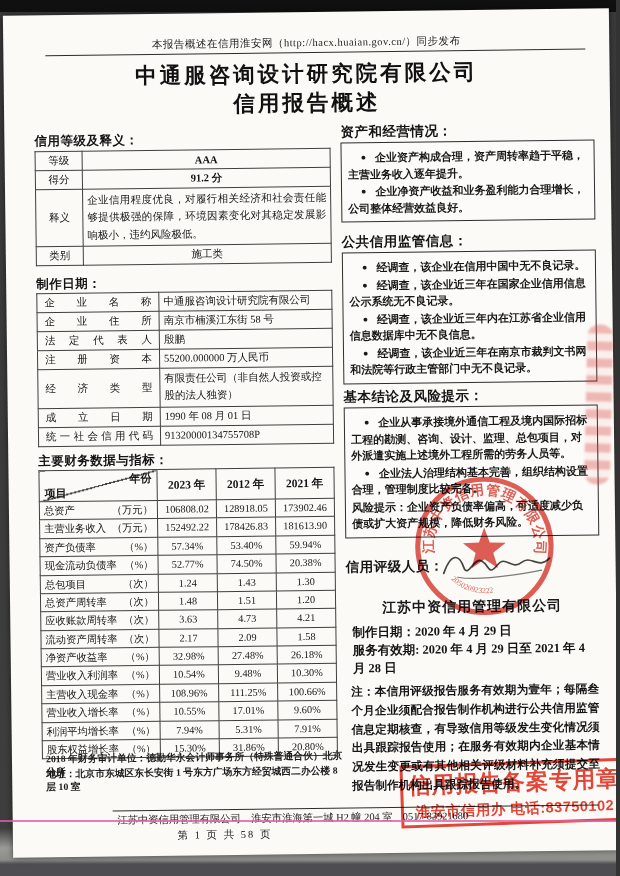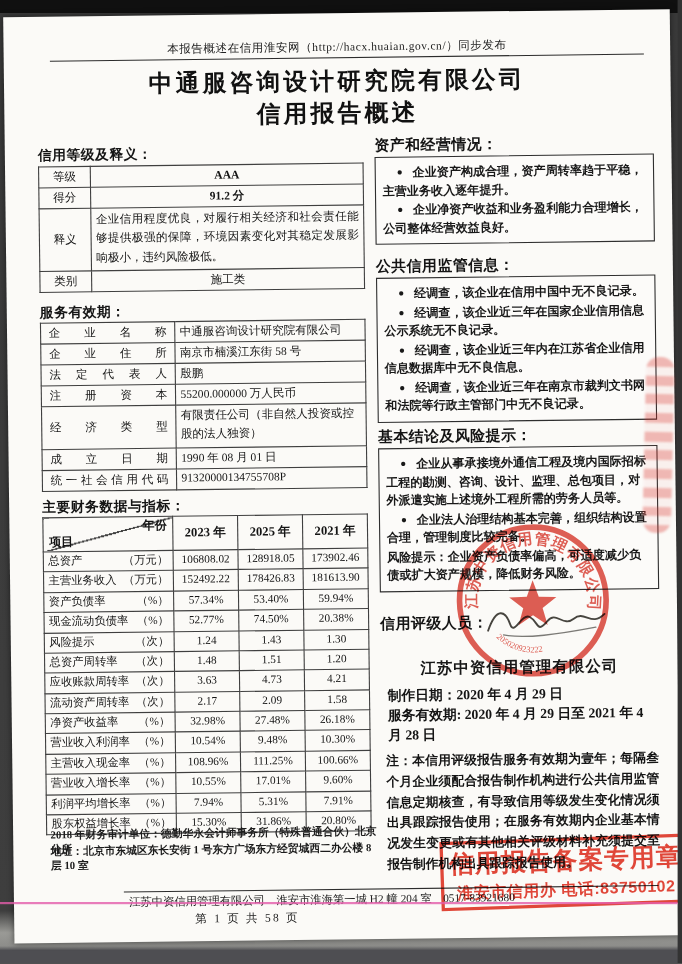--- a/index.html
+++ b/index.html
@@ -78,21 +78,21 @@
         <td class="c">释义</td>
         <td style="line-height:1.65;text-align:justify;">企业信用程度优良，对履行相关经济和社会责任能够提供极强的保障，环境因素变化对其稳定发展影响极小，违约风险极低。</td>
       </tr>
       <tr>
         <td class="c">类别</td>
         <td class="c">施工类</td>
       </tr>
     </tbody>
       </table>
 
-    <div class="abs sec-h lh" style="left:30px;top:261px;">服务有效期：</div>
+    <div class="abs sec-h lh" style="left:30px;top:261px;">制作日期：</div>
     <table class="t abs" style="left:30px;top:278px;width:296px;">
       <colgroup>
           <col style="width:122px;">
           <col>
         </colgroup>
       <tbody>
           <tr>
         <td class="jlab">企业名称</td>
         <td>中通服咨询设计研究院有限公司</td>
       </tr>
@@ -131,21 +131,21 @@
           <col style="width:59px;">
           <col style="width:59px;">
         </colgroup>
       <tbody>
           <tr>
         <td class="diag">
           <span class="dtr">年份</span>
           <span class="dbl">项目</span>
         </td>
         <td class="yr">2023 年</td>
-        <td class="yr">2025 年</td>
+        <td class="yr">2012 年</td>
         <td class="yr">2021 年</td>
       </tr>
       <tr>
             <td>
               <span class="icell">
                 <span>总资产</span>
                 <span>（万元）</span>
               </span>
             </td>
             <td class="c">106808.02</td>
@@ -181,21 +181,21 @@
                 <span>（%）</span>
               </span>
             </td>
             <td class="c">52.77%</td>
             <td class="c">74.50%</td>
             <td class="c">20.38%</td>
           </tr>
       <tr>
             <td>
               <span class="icell">
-                <span>风险提示</span>
+                <span>总包项目</span>
                 <span>（次）</span>
               </span>
             </td>
             <td class="c">1.24</td>
             <td class="c">1.43</td>
             <td class="c">1.30</td>
           </tr>
       <tr>
             <td>
               <span class="icell">

